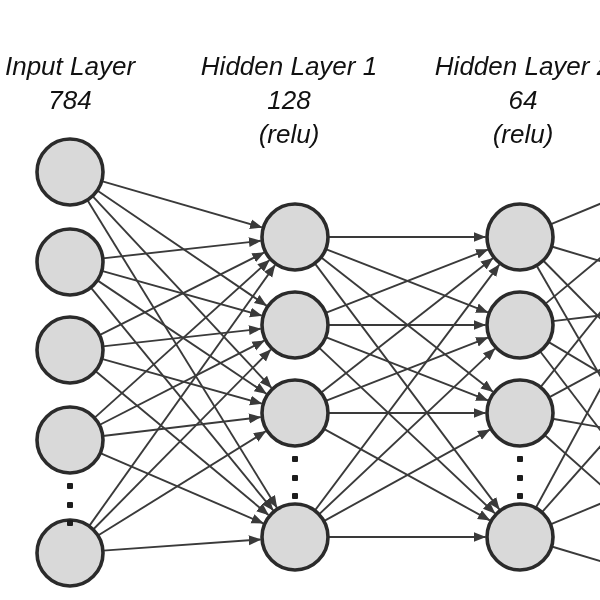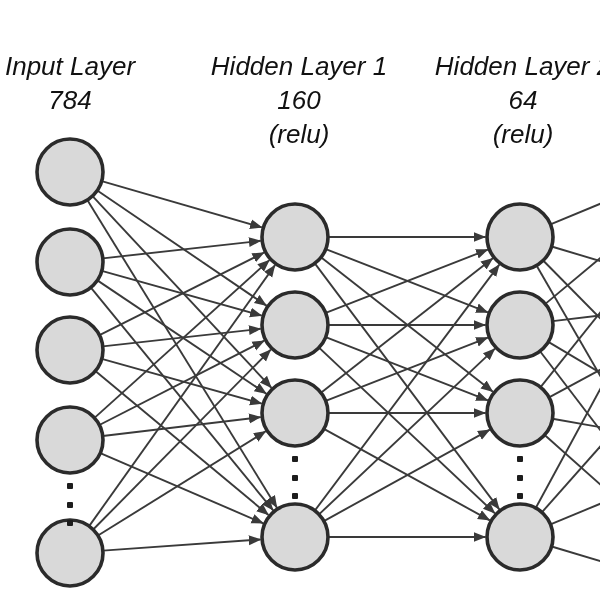--- a/index.html
+++ b/index.html
@@ -35,21 +35,21 @@
     line-height: 1.30;
     font-weight: 400;
     white-space: nowrap;
     letter-spacing: 0px;
   }
   .layer-label .lbl-line {
     display: block;
   }
   
   #label-input   { left: -85px; top: 50px;  width: 310px; }
-  #label-hidden1 { left: 144px; top: 50px;  width: 310px; }
+  #label-hidden1 { left: 134px; top: 50px;  width: 310px; }
   #label-hidden2 { left: 368px; top: 50px;  width: 310px; }
 </style>
 </head>
 <body>
 
 <div id="canvas">
 
   <svg id="net-svg" viewBox="0 0 600 600">
     <defs>
       <marker id="arrowhead" markerWidth="7" markerHeight="7" refX="6.2" refY="3" orient="auto" markerUnits="strokeWidth">
@@ -139,21 +139,21 @@
       </g>
   </svg>
 
   <div class="layer-label" id="label-input">
     <span class="lbl-line">Input Layer</span>
     <span class="lbl-line">784</span>
   </div>
 
   <div class="layer-label" id="label-hidden1">
     <span class="lbl-line">Hidden Layer 1</span>
-    <span class="lbl-line">160</span>
+    <span class="lbl-line">128</span>
     <span class="lbl-line">(relu)</span>
   </div>
 
   <div class="layer-label" id="label-hidden2">
     <span class="lbl-line">Hidden Layer 2</span>
     <span class="lbl-line">64</span>
     <span class="lbl-line">(relu)</span>
   </div>
 
 </div>

